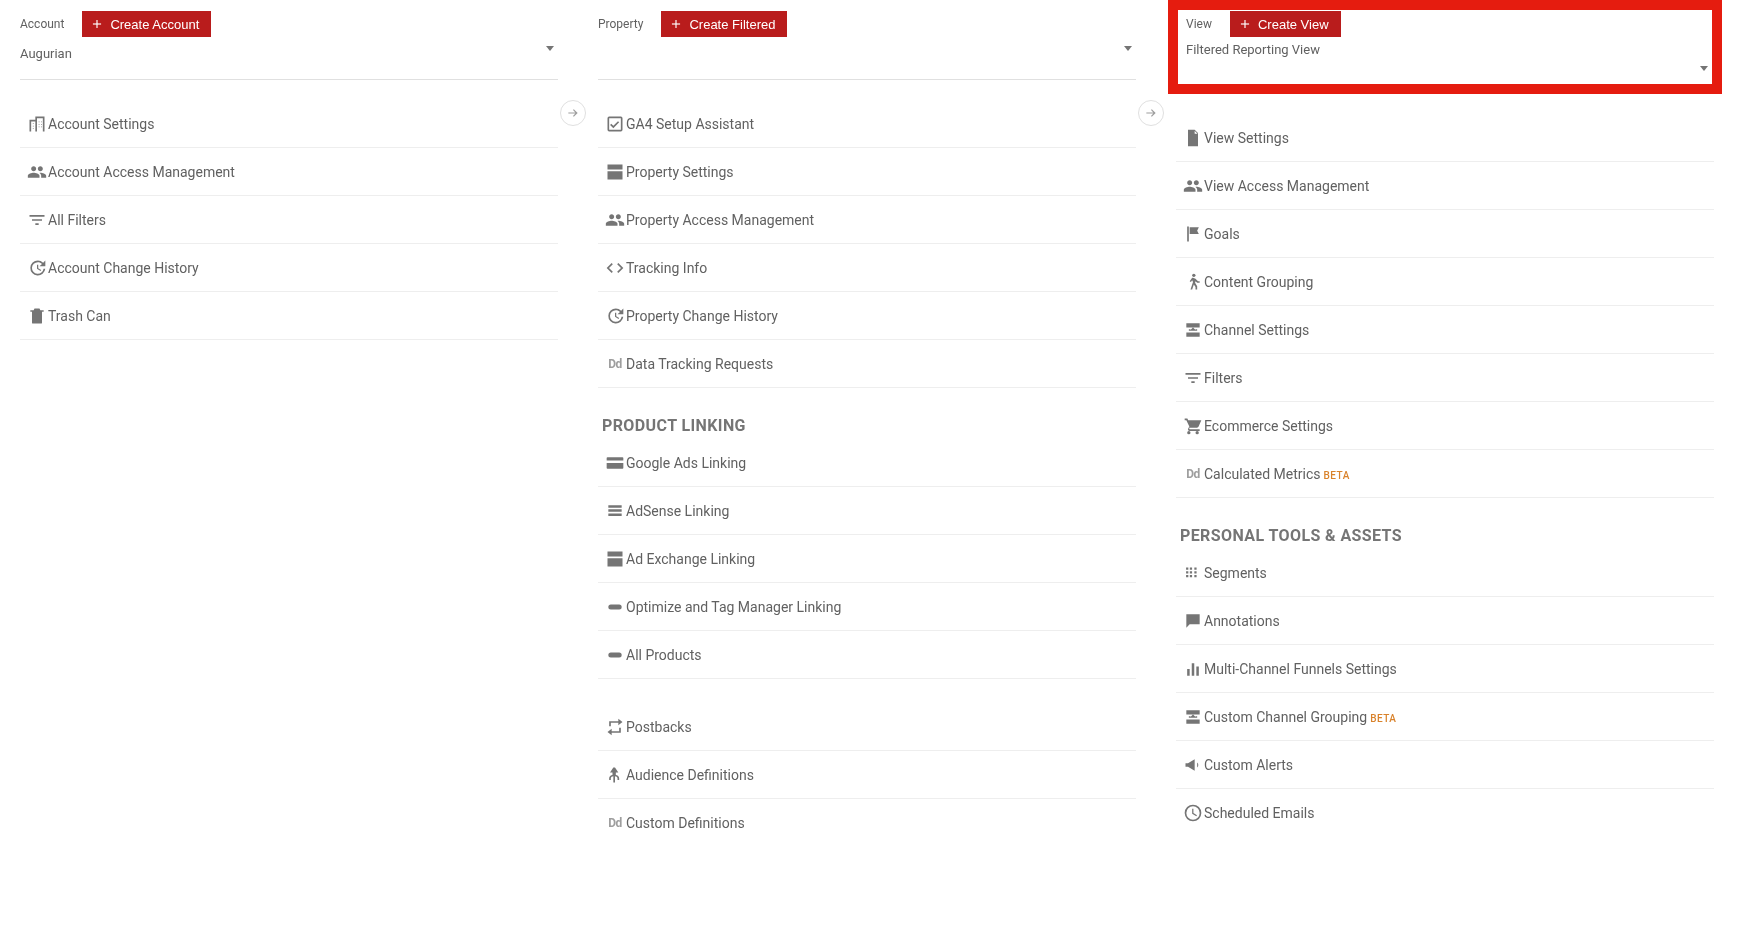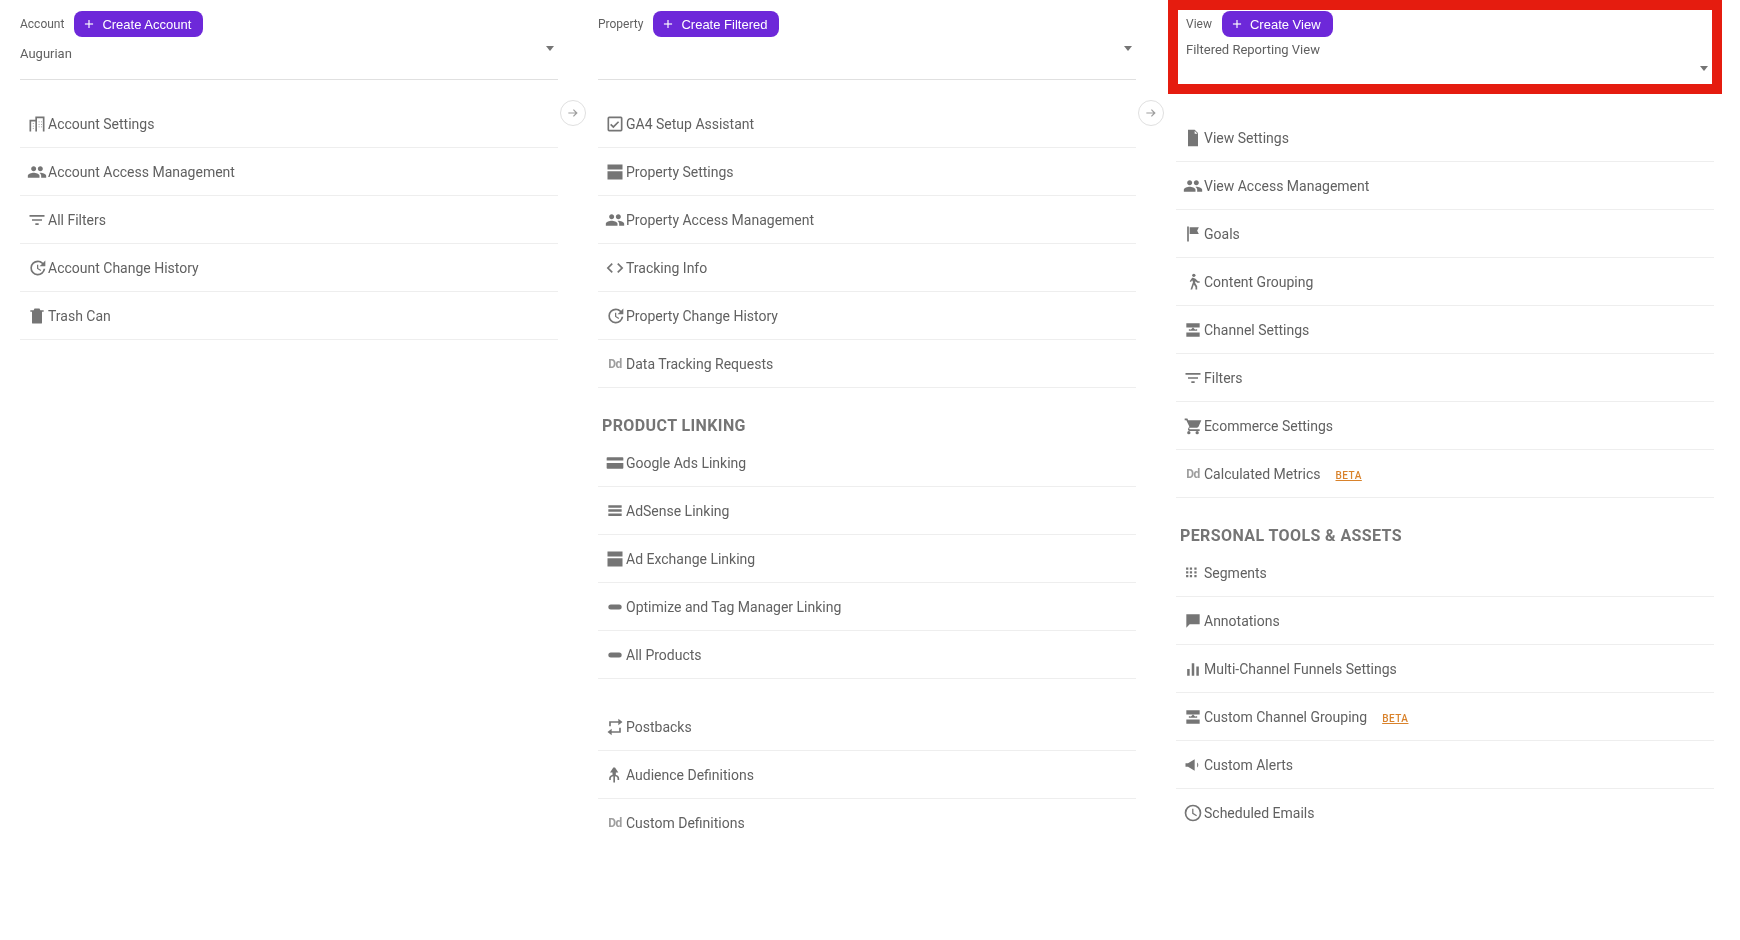--- a/index.html
+++ b/index.html
@@ -19,37 +19,37 @@
     flex: 1 1 0;
     min-width: 0;
     position: relative;
     padding-right: 40px;
   }
   .col:last-child { padding-right: 10px; }
 
   .col-header {
     display: flex;
     align-items: center;
-    gap: 10px;
+    gap: 18px;
     height: 32px;
   }
   .col-header-label {
     font-size: 12px;
     color: #616161;
   }
   .create-btn {
     display: inline-flex;
     align-items: center;
     gap: 6px;
-    background: #6d28d9;
+    background: #b91c1c;
     color: #fff;
     font-size: 13px;
     font-weight: 500;
     border: none;
-    border-radius: 8px;
+    border-radius: 0;
     padding: 4px 12px 4px 8px;
     height: 26px;
     cursor: pointer;
   }
   .create-btn svg { width: 14px; height: 14px; }
 
   .selector {
     display: flex;
     justify-content: space-between;
     height: 34px;
@@ -83,23 +83,22 @@
     color: #757575;
     flex: 0 0 22px;
   }
   .row .icon svg { width: 20px; height: 20px; fill: #757575; }
   .row .icon.txt { font-size: 12px; font-weight: 700; color: #9e9e9e; letter-spacing: -0.5px; }
   .row .label { font-size: 14px; color: #616161; }
   .badge {
     font-size: 10px;
     letter-spacing: 0.5px;
     color: #d9822b;
-    margin-left: 15px;
+    margin-left: 3px;
     font-weight: 500;
-    text-decoration: underline;
   }
   .section-title {
     font-size: 16px;
     font-weight: 700;
     letter-spacing: 0.4px;
     color: #757575;
     margin: 28px 0 4px 4px;
   }
 
   .move-circle {

